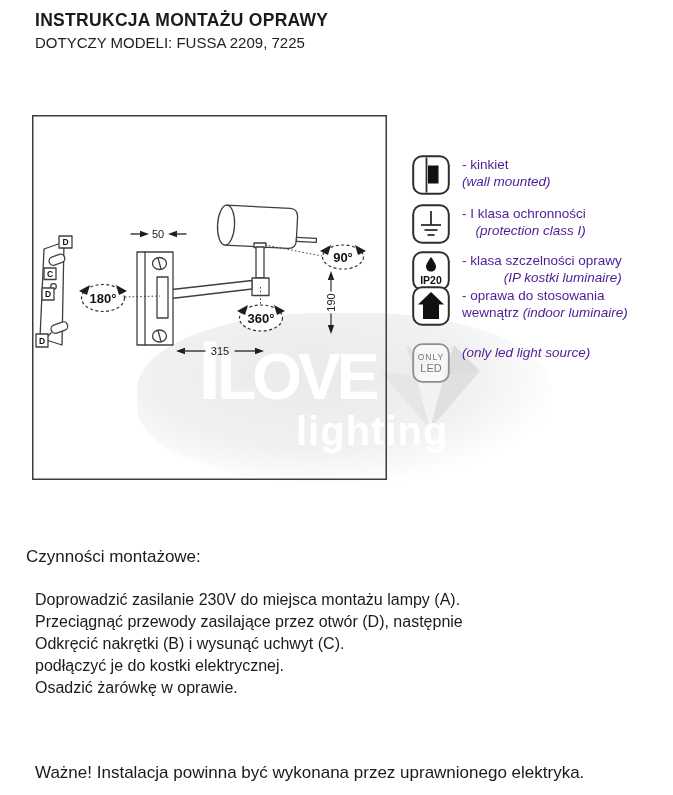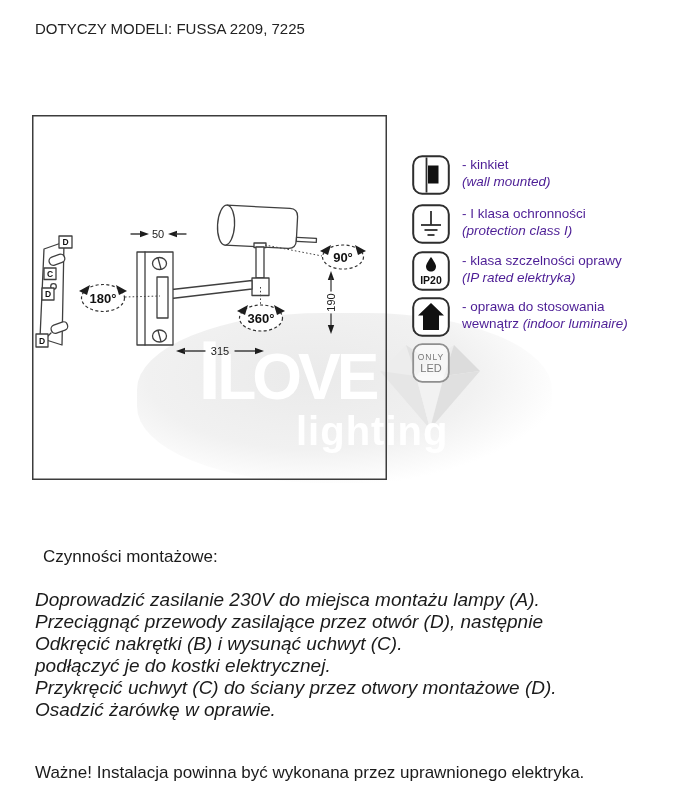--- a/index.html
+++ b/index.html
@@ -2,21 +2,21 @@
 <html><head>
 <meta charset="utf-8">
 <style>
   html,body{margin:0;padding:0;background:#fff;}
   body{width:673px;height:795px;position:relative;overflow:hidden;
        font-family:"Liberation Sans",sans-serif;color:#1c1c1c;}
 
   
   .header{position:absolute;left:35px;top:10px;}
   .title{font-size:17.5px;font-weight:bold;letter-spacing:.3px;color:#1a1a1a;}
-  .subtitle{font-size:15px;margin-top:10px;color:#222;}
+  .subtitle{font-size:15px;margin-top:3px;color:#222;}
 
   
   .watermark{position:absolute;left:152px;top:323px;width:390px;height:155px;z-index:1;}
   .wm-blob{position:absolute;left:-15px;top:-10px;right:-10px;bottom:-5px;border-radius:45%;
      background:radial-gradient(ellipse at 42% 38%, #eaeaea 0%, #f1f1f1 48%, rgba(255,255,255,0) 74%);}
   .wm-heart{position:absolute;left:218px;top:12px;width:120px;height:100px;}
   .wm-text1{position:absolute;left:46px;top:6px;font-size:64px;font-weight:bold;color:#fff;
      letter-spacing:-4px;line-height:1;}
   .wm-text1::first-letter{font-size:1.3em;}
   .wm-text2{position:absolute;left:144px;top:88px;font-size:40px;font-weight:bold;color:#fff;
@@ -30,32 +30,33 @@
   .dot{fill:none;stroke:#444;stroke-width:1;stroke-dasharray:1.6 2.2;}
   .dim{font-size:11px;fill:#222;}
   .ang{font-size:13px;font-weight:bold;fill:#111;}
   .plbl{font-size:8.5px;font-weight:bold;fill:#111;}
   .ah{fill:#1d1d1d;stroke:none;}
 
   
   .leg-row{position:absolute;left:412px;display:flex;gap:12px;z-index:3;}
   .leg-icon{flex:0 0 auto;}
   .leg-label{font-size:13.5px;line-height:17px;color:#4c1d95;padding-top:1px;white-space:nowrap;}
-  .it{font-style:italic;}
+  .it{font-style:italic;text-align:right;}
   .icon-txt{font-weight:bold;fill:#111;}
 
   
-  .instr-heading{position:absolute;left:43px;top:547px;font-size:17px;color:#1b1b1b;}
-  .instr-lines{position:absolute;left:35px;top:589px;font-size:19px;line-height:22px;color:#1b1b1b;font-style:italic;}
+  .instr-heading{position:absolute;left:26px;top:547px;font-size:17px;color:#1b1b1b;}
+  .instr-lines{position:absolute;left:35px;top:589px;font-size:16px;line-height:22px;color:#1b1b1b;}
   .warning{position:absolute;left:35px;top:763px;font-size:17px;color:#1b1b1b;text-align:center;}
 </style>
 </head>
 <body>
 
 <div class="header">
+  <div class="title">INSTRUKCJA MONTAŻU OPRAWY</div>
   <div class="subtitle">DOTYCZY MODELI: FUSSA 2209, 7225</div>
 </div>
 
 <div class="watermark">
   <div class="wm-blob"></div>
   <svg class="wm-heart" viewBox="0 0 120 100">
     <polygon points="10,36 36,10 46,41" fill="#ededed"></polygon>
     <polygon points="36,10 60,26 46,41" fill="#e2e2e2"></polygon>
     <polygon points="60,26 84,10 74,41" fill="#ececec"></polygon>
     <polygon points="84,10 110,36 74,41" fill="#dcdcdc"></polygon>
@@ -195,47 +196,47 @@
 </div>
 
 <div class="leg-row" style="top:251px">
   <svg class="leg-icon" width="38" height="40" viewBox="0 0 38 40">
     <rect x="1.2" y="1.2" width="35.6" height="37.6" rx="9" fill="#fff" stroke="#2e2e2e" stroke-width="2"></rect>
     <path d="M19,6 C19,6 14,12.5 14,15.5 C14,18.5 16.2,20.5 19,20.5 C21.8,20.5 24,18.5 24,15.5 C24,12.5 19,6 19,6 Z" fill="#111"></path>
     <text class="icon-txt" x="19" y="33" text-anchor="middle" font-size="10.5">IP20</text>
   </svg>
   <div class="leg-label">
     <div>- klasa szczelności oprawy</div>
-    <div class="it">(IP rated elektryka)</div>
-  </div>
-</div>
-
-<div class="leg-row" style="top:297px">
+    <div class="it">(IP kostki luminaire)</div>
+  </div>
+</div>
+
+<div class="leg-row" style="top:286px">
   <svg class="leg-icon" width="38" height="40" viewBox="0 0 38 40">
     <rect x="1.2" y="1.2" width="35.6" height="37.6" rx="9" fill="#fff" stroke="#2e2e2e" stroke-width="2"></rect>
     <polygon points="19,6 32,18.5 27,18.5 27,33 11,33 11,18.5 6,18.5" fill="#111"></polygon>
   </svg>
   <div class="leg-label">
     <div>- oprawa do stosowania</div>
     <div><span>wewnątrz </span><span class="it">(indoor luminaire)</span></div>
   </div>
 </div>
 
 <div class="leg-row" style="top:343px">
   <svg class="leg-icon" width="38" height="40" viewBox="0 0 38 40">
     <rect x="1.2" y="1.2" width="35.6" height="37.6" rx="9" fill="rgba(255,255,255,0.55)" stroke="#8f8f8f" stroke-width="1.8"></rect>
     <text x="19" y="16.5" text-anchor="middle" font-size="8.5" letter-spacing="1" fill="#777">ONLY</text>
     <text x="19" y="29" text-anchor="middle" font-size="11" fill="#777">LED</text>
   </svg>
   <div class="leg-label">
+    <div class="it">(only led light source)</div>
   </div>
 </div>
 
 <div class="instr-heading">Czynności montażowe:</div>
 <div class="instr-lines">
   <div>Doprowadzić zasilanie 230V do miejsca montażu lampy (A).</div>
   <div>Przeciągnąć przewody zasilające przez otwór (D), następnie</div>
   <div>Odkręcić nakrętki (B) i wysunąć uchwyt (C).</div>
   <div>podłączyć je do kostki elektrycznej.</div>
-  <div>Przykręcić uchwyt (C) do ściany przez otwory montażowe (D).</div>
   <div>Osadzić żarówkę w oprawie.</div>
 </div>
 <div class="warning">Ważne! Instalacja powinna być wykonana przez uprawnionego elektryka.</div>
 
 </body></html>

